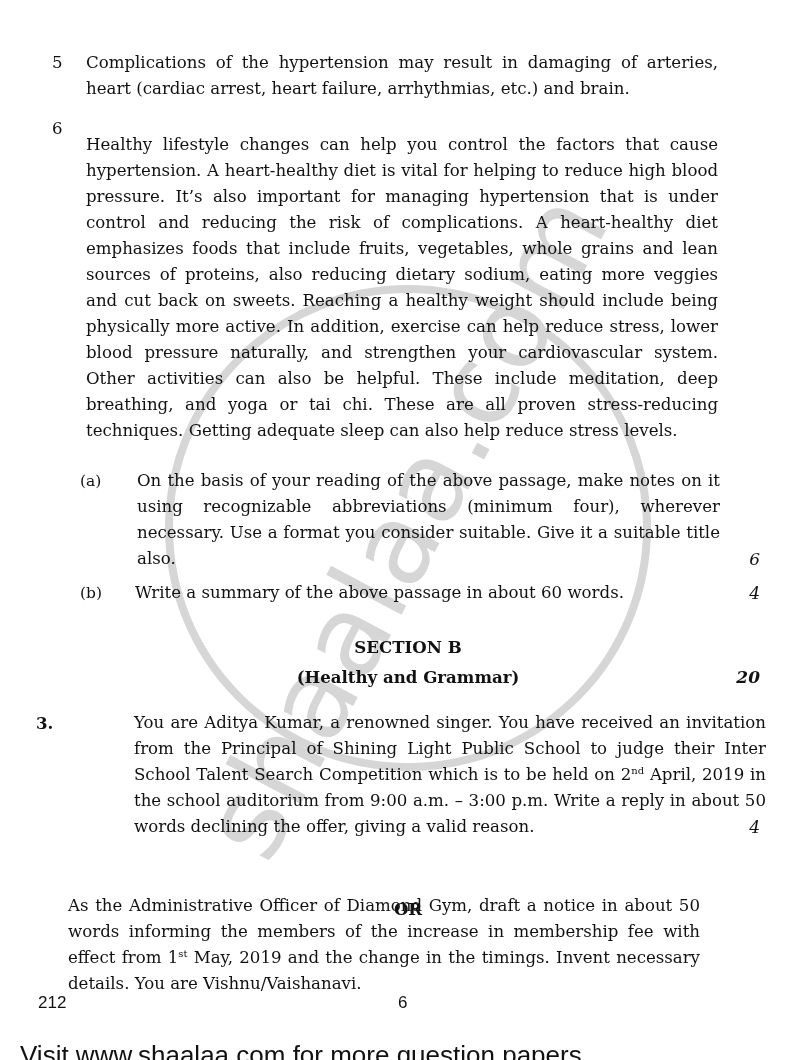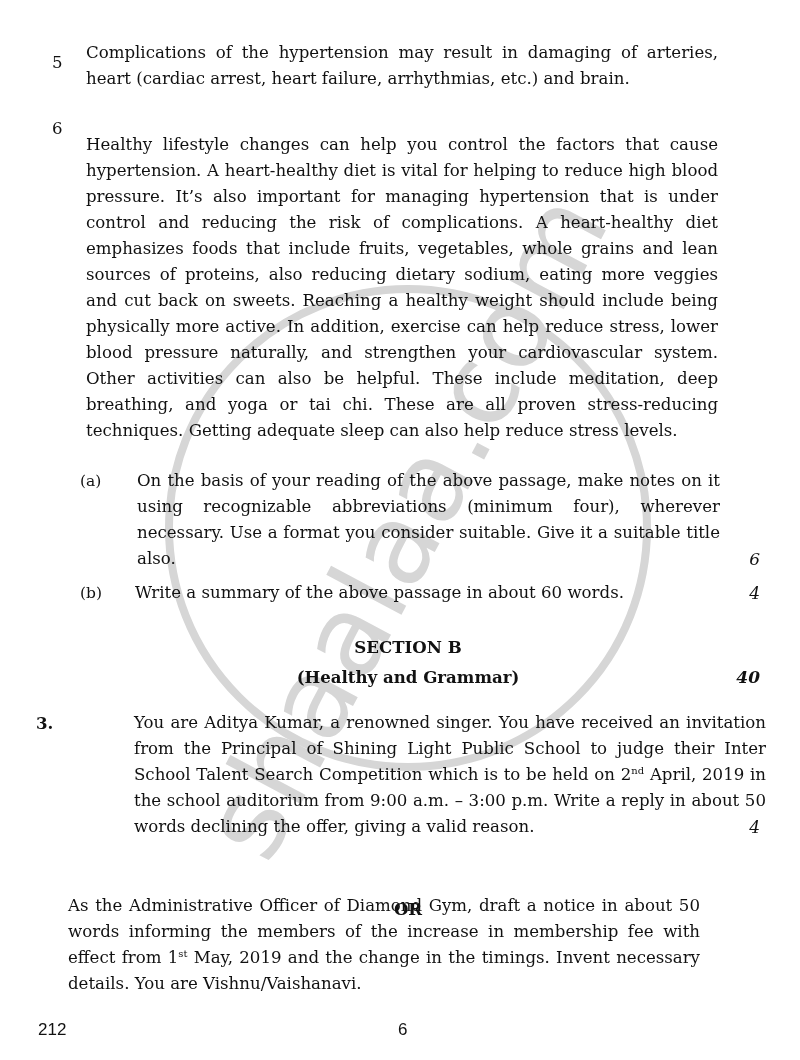--- a/index.html
+++ b/index.html
@@ -19,38 +19,38 @@
   .para p { margin: 0; text-align: justify; text-align-last: left; }
   .num { position: absolute; font-size: 16.6px; line-height: 26px; }
   .num.bold { font-weight: bold; }
   .sub-label { position: absolute; font-size: 15.5px; line-height: 26px; }
   .marks { position: absolute; width: 30px; text-align: right; font-style: italic; font-size: 17px; line-height: 26px; }
   .marks.bold { font-weight: bold; }
   .center { position: absolute; left: 0; width: 800px; text-align: center; font-weight: bold; font-size: 16.6px; line-height: 26px; margin-left: 8px; }
 
   sup { font-size: 10px; line-height: 0; vertical-align: 6px; }
 
-  .footer { position: absolute; left: 0; top: 1010px; width: 800px; height: 50px;
+  .footer { position: absolute; left: 0; top: 983px; width: 800px; height: 50px;
             font-family: "Liberation Sans", "DejaVu Sans", sans-serif; }
   .footer .code { position: absolute; left: 38px; top: 10px; font-size: 17px; }
   .footer .pg { position: absolute; left: 398px; top: 10px; font-size: 17px; }
   .footer .visit { position: absolute; left: 20px; top: 22px; font-size: 26px; margin-top: 35px; }
 </style>
 </head>
 <body>
 
 <div class="page">
 
   <div class="watermark"></div>
   <div class="wm-text">shaalaa.com</div>
 
   <div class="content">
 
     <div class="num" style="left:52px; top:50px;">5</div>
-    <div class="para" style="left:86px; top:40px; width:632px;">
+    <div class="para" style="left:86px; top:50px; width:632px;">
       <p>Complications of the hypertension may result in damaging of arteries, heart (cardiac arrest, heart failure, arrhythmias, etc.) and brain.</p>
     </div>
 
     <div class="num" style="left:52px; top:116px;">6</div>
     <div class="para" style="left:86px; top:116px; width:632px;margin-top:16px;">
       <p>Healthy lifestyle changes can help you control the factors that cause hypertension. A heart-healthy diet is vital for helping to reduce high blood pressure. It’s also important for managing hypertension that is under control and reducing the risk of complications. A heart-healthy diet emphasizes foods that include fruits, vegetables, whole grains and lean sources of proteins, also reducing dietary sodium, eating more veggies and cut back on sweets. Reaching a healthy weight should include being physically more active. In addition, exercise can help reduce stress, lower blood pressure naturally, and strengthen your cardiovascular system. Other activities can also be helpful. These include meditation, deep breathing, and yoga or tai chi. These are all proven stress-reducing techniques. Getting adequate sleep can also help reduce stress levels.</p>
     </div>
 
     <div class="sub-label" style="left:80px; top:468px;">(a)</div>
     <div class="para" style="left:137px; top:468px; width:583px;">
@@ -59,21 +59,21 @@
     <div class="marks" style="left:730px; top:546px;">6</div>
 
     <div class="sub-label" style="left:80px; top:580px;">(b)</div>
     <div class="para" style="left:135px; top:580px; width:583px;">
       <p>Write a summary of the above passage in about 60 words.</p>
     </div>
     <div class="marks" style="left:730px; top:580px;">4</div>
 
     <div class="center" style="top:634px;">SECTION B</div>
     <div class="center" style="top:664px;">(Healthy and Grammar)</div>
-    <div class="marks bold" style="left:730px; top:664px;">40</div>
+    <div class="marks bold" style="left:730px; top:664px;">20</div>
 
     <div class="num bold" style="left:36px; top:710px;">3.</div>
     <div class="para" style="left:86px; top:710px; width:632px;margin-left:48px;">
       <p><span>You are Aditya Kumar, a renowned singer. You have received an invitation from the Principal of Shining Light Public School to judge their Inter School Talent Search Competition which is to be held on </span><span>2</span><sup>nd</sup><span> April, 2019 in the school auditorium from 9:00 a.m. – 3:00 p.m. Write a reply in about 50 words declining the offer, giving a valid reason.</span></p>
     </div>
     <div class="marks" style="left:730px; top:814px;">4</div>
 
     <div class="center" style="top:896px;">OR</div>
 
     <div class="para" style="left:68px; top:893px; width:632px;">

